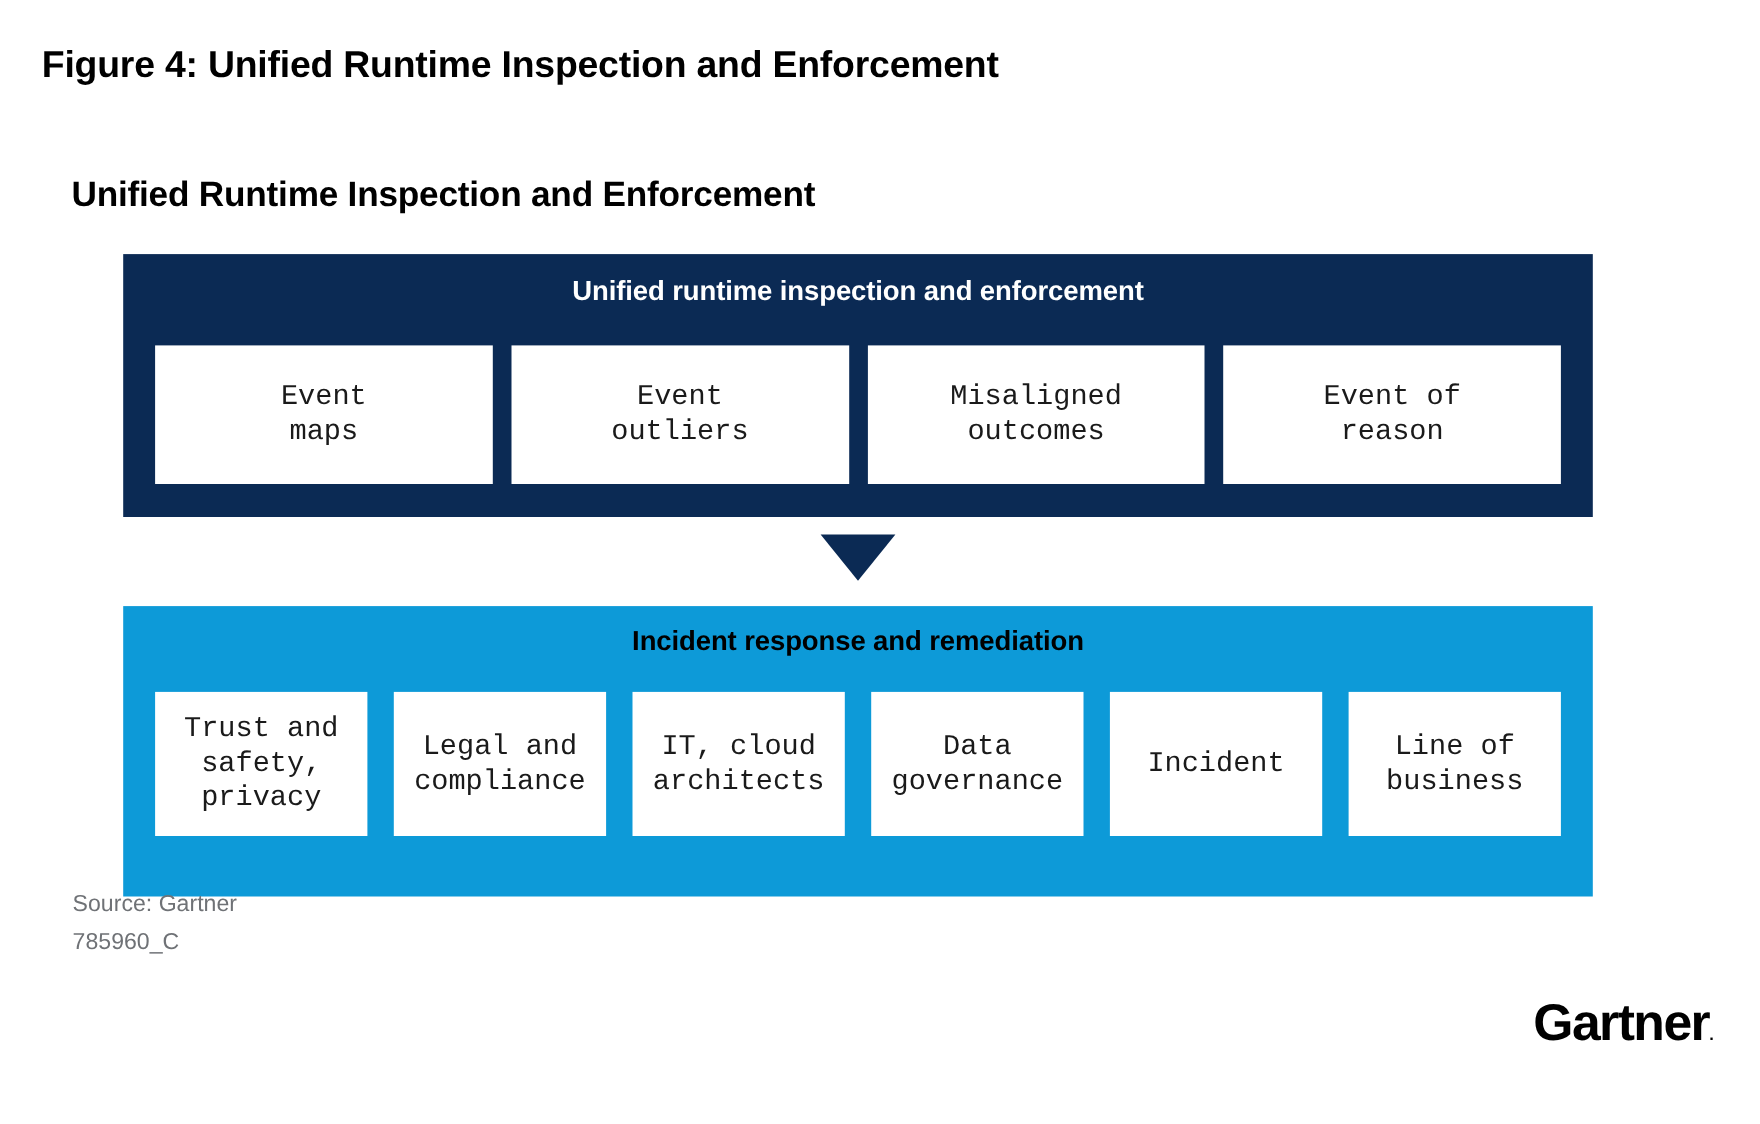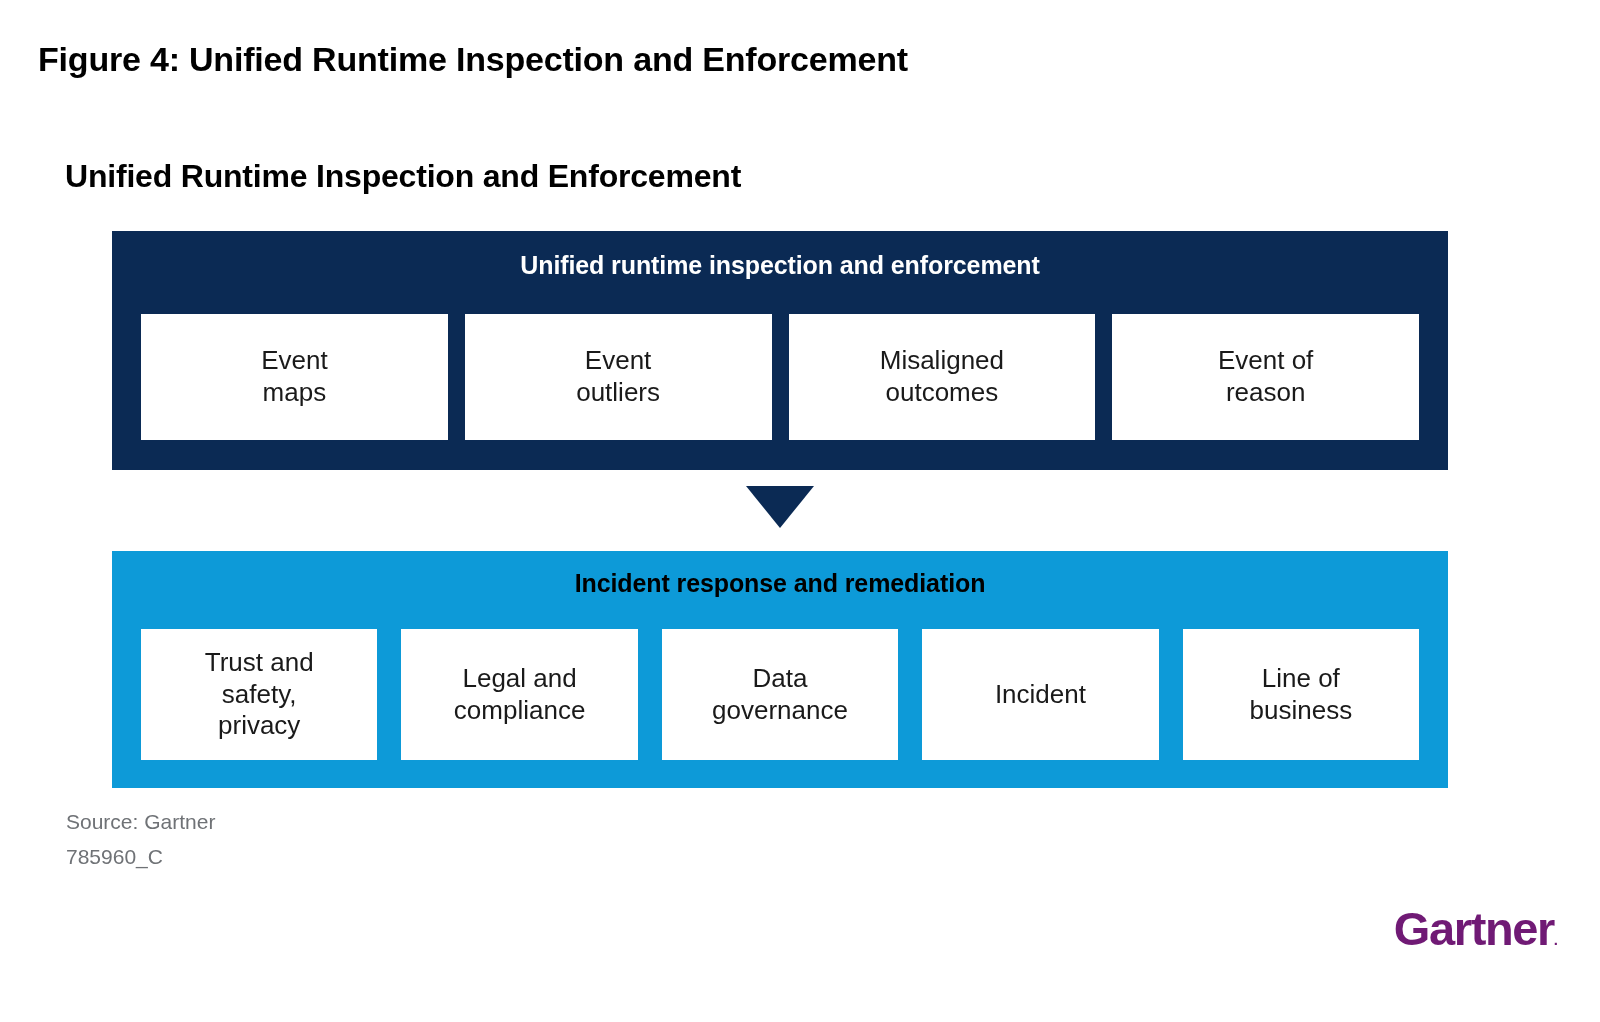--- a/index.html
+++ b/index.html
@@ -48,21 +48,21 @@
     display: flex;
     flex-direction: column;
   }
   .band-top {
     top: 231px;
     height: 239px;
     background: #0b2a54;
   }
   .band-bottom {
     top: 551px;
-    height: 237px;
+    height: 264px;
     background: #0d9ad8;
   }
 
   .band-title {
     text-align: center;
     font-size: 25px;
     font-weight: bold;
     letter-spacing: -0.1px;
     line-height: 1;
   }
@@ -74,20 +74,21 @@
     color: #000000;
     margin-top: 20px;
   }
 
   
   .box-row {
     display: flex;
     gap: 17px;
     padding: 13px 29px;
     box-sizing: border-box;
+    font-family: Liberation Mono, monospace;
   }
   .band-top .box-row { margin-top: 23px; }
   .band-bottom .box-row { margin-top: 20px; gap: 24px; }
 
   .cell {
     flex: 1 1 0;
     background: #ffffff;
     height: 126px;
     display: flex;
     align-items: center;
@@ -133,21 +134,21 @@
     color: #6f7276;
   }
 
   
   .gartner-logo {
     position: absolute;
     right: 42px;
     top: 905px;
     font-size: 47px;
     font-weight: bold;
-    color: #701a75;
+    color: #000000;
     letter-spacing: -1.4px;
     line-height: 1;
   }
   .gartner-logo .reg {
     font-size: 15px;
     font-weight: bold;
     vertical-align: baseline;
     letter-spacing: 0;
   }
 </style>
@@ -188,20 +189,24 @@
     <div class="cell">
       <span class="cell-label">Trust and
 safety,
 privacy</span>
     </div>
     <div class="cell">
       <span class="cell-label">Legal and
 compliance</span>
     </div>
     <div class="cell">
+      <span class="cell-label">IT, cloud
+architects</span>
+    </div>
+    <div class="cell">
       <span class="cell-label">Data
 governance</span>
     </div>
     <div class="cell">
       <span class="cell-label">Incident</span>
     </div>
     <div class="cell">
       <span class="cell-label">Line of
 business</span>
     </div>

